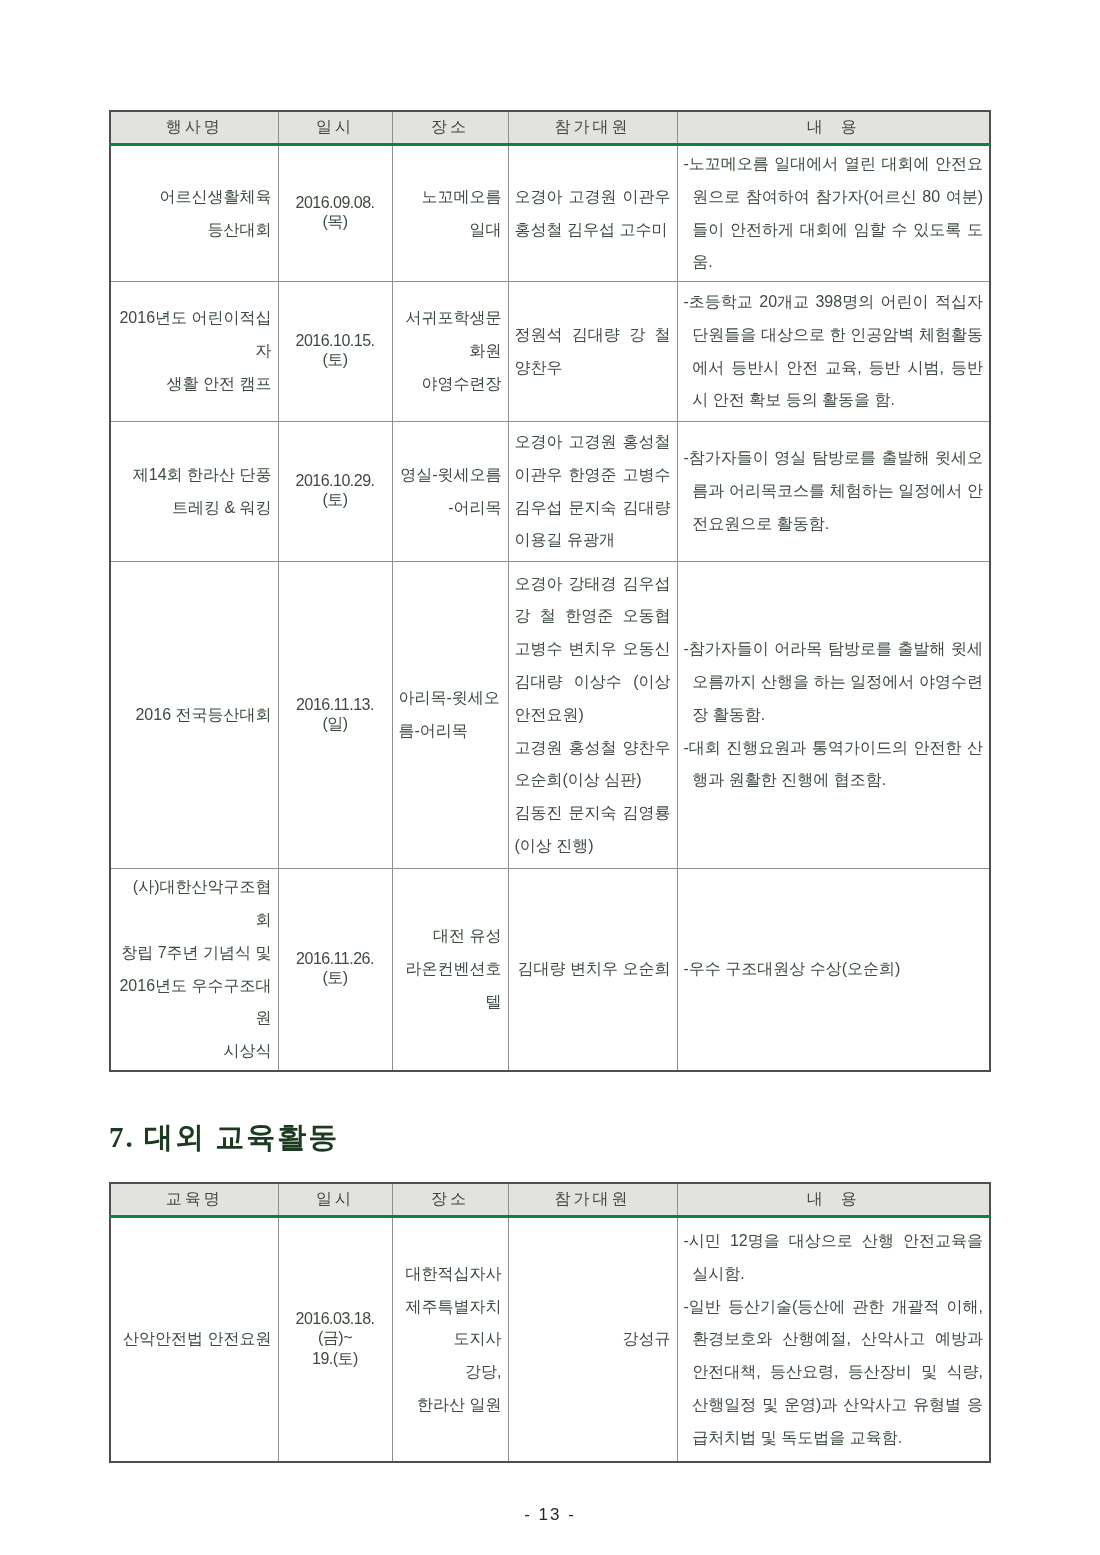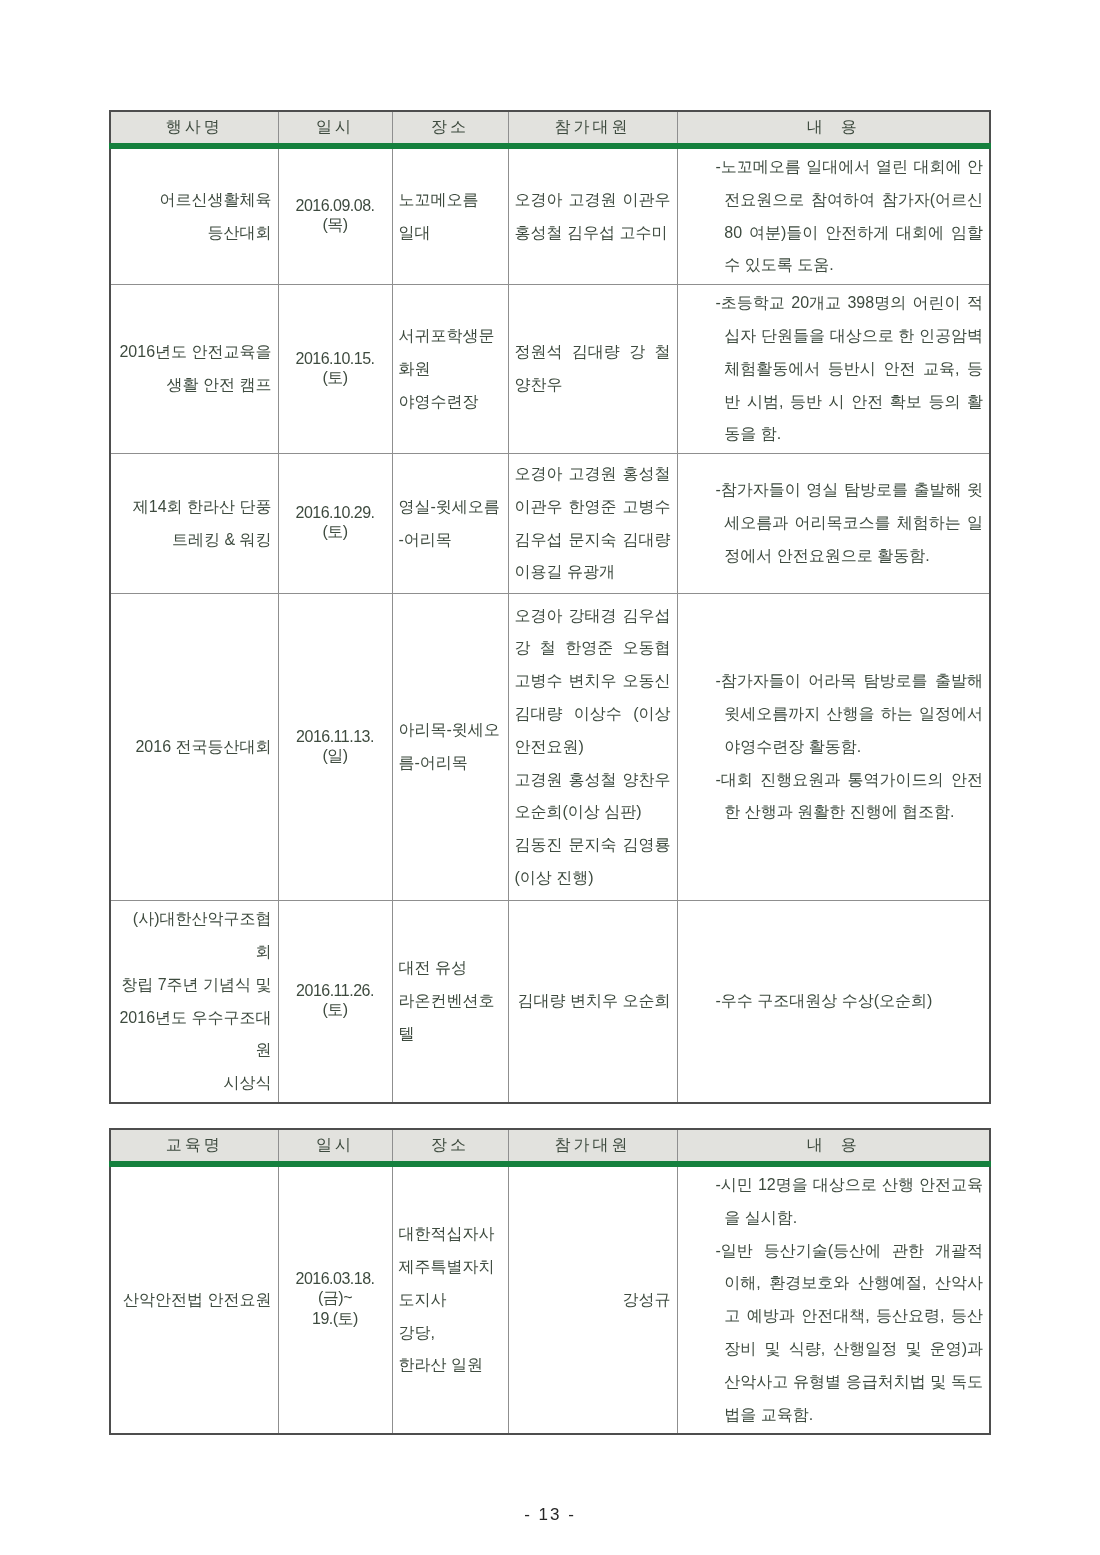--- a/index.html
+++ b/index.html
@@ -22,42 +22,41 @@
     border:1px solid #8f8f8f;
     font-size:16px;
     font-weight:normal;
     vertical-align:middle;
     color:#3d4a3e;
     padding:2px 6px;
     overflow:hidden;
   }
   table.doc-table tr.head th{
     background:#e2e2de;
-    border-bottom:6px solid #15803d;
+    border-bottom:3px solid #15803d;
     letter-spacing:3px;
     white-space:pre;
     text-align:center;
     height:31px;
     padding:0 2px;
   }
   .t1{margin-top:110px;}
   .t2{margin-top:24px;}
   .pre{white-space:pre-line;}
   .name-cell{text-align:right;line-height:2.05;}
   .date-cell{text-align:center;letter-spacing:-0.5px;margin-left:44px;}
-  .place-cell{text-align:left;line-height:2.05;}
+  .place-cell{text-align:right;line-height:2.05;}
   .breakall{word-break:break-all;text-align:left;}
   .part-cell{line-height:2.05;text-align:justify;}
   .part-center{text-align:right;}
   .content-cell{line-height:2.05;padding:6px 8px;}
   .bullet{
     padding-left:0.55em;
     text-indent:-0.55em;
     text-align:justify;
-    margin-left:32px;
   }
   .section-heading{
     margin:46px 0 0 109px;
     font-family:"Liberation Serif","DejaVu Serif",serif;
     font-weight:bold;
     font-size:29px;
     letter-spacing:2px;
     color:#1c3a20;
   }
   .footer{
@@ -100,21 +99,21 @@
 일대</td>
       <td class="part-cell">
         <div>오경아 고경원 이관우 홍성철 김우섭 고수미</div>
       </td>
       <td class="content-cell">
         <div class="bullet">-노꼬메오름 일대에서 열린 대회에 안전요원으로 참여하여 참가자(어르신 80 여분)들이 안전하게 대회에 임할 수 있도록 도움.</div>
       </td>
     </tr>
 
     <tr style="height:140px;">
-      <td class="name-cell pre">2016년도 안전교육을
+      <td class="name-cell pre">2016년도 어린이적십자
 생활 안전 캠프</td>
       <td class="date-cell">2016.10.15.(토)</td>
       <td class="place-cell pre">서귀포학생문화원
 야영수련장</td>
       <td class="part-cell">
         <div>정원석 김대량 강 철 양찬우</div>
       </td>
       <td class="content-cell">
         <div class="bullet">-초등학교 20개교 398명의 어린이 적십자 단원들을 대상으로 한 인공암벽 체험활동에서 등반시 안전 교육, 등반 시범, 등반 시 안전 확보 등의 활동을 함.</div>
       </td>
@@ -160,20 +159,21 @@
       <td class="part-cell part-center">
         <div>김대량 변치우 오순희</div>
       </td>
       <td class="content-cell">
         <div class="bullet">-우수 구조대원상 수상(오순희)</div>
       </td>
     </tr>
   </tbody>
     </table>
 
+  <div class="section-heading">7. 대외 교육활동</div>
 
   <table class="doc-table t2">
     <colgroup>
       <col style="width:168px">
         <col style="width:114px">
         <col style="width:116px">
         <col style="width:169px">
         <col style="width:313px">
     </colgroup>
     <tbody>

